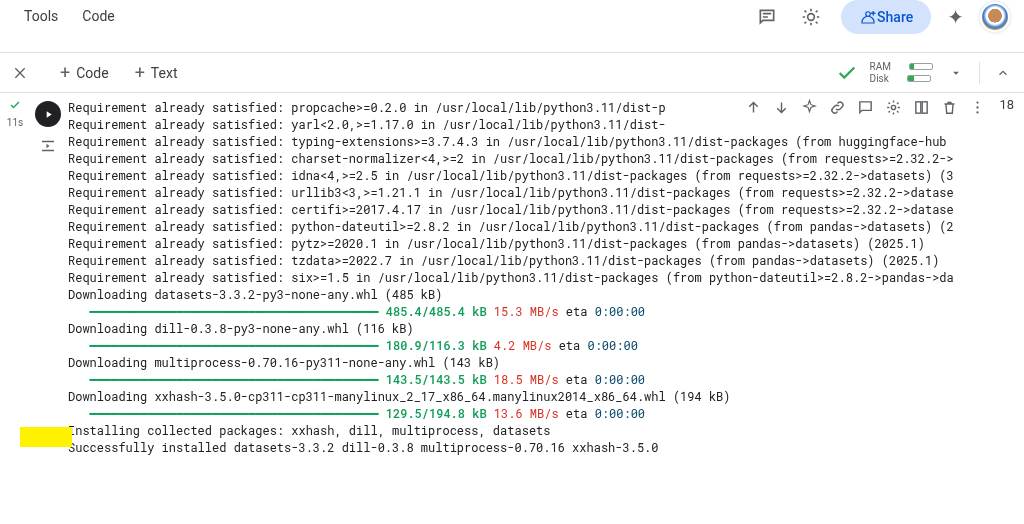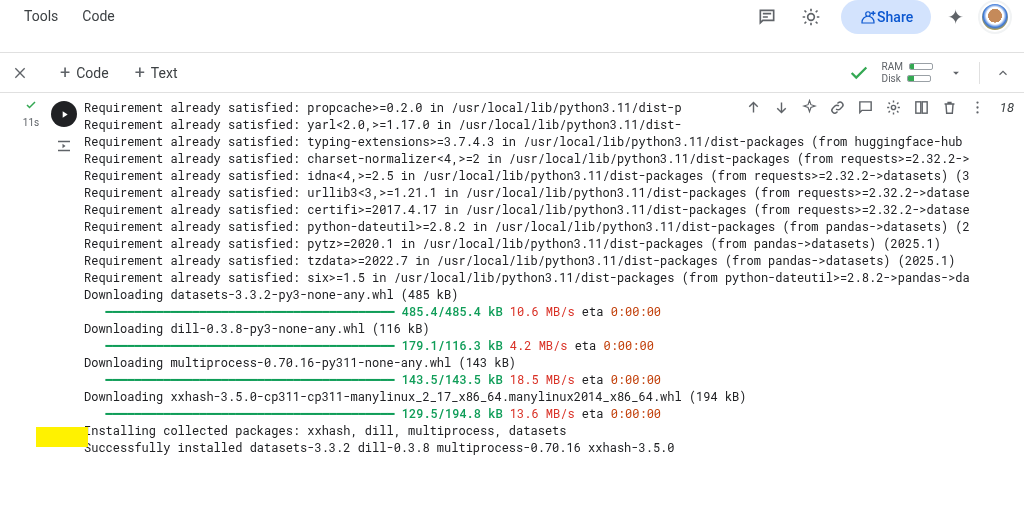--- a/index.html
+++ b/index.html
@@ -20,53 +20,53 @@
 .toolbar2{display:flex;align-items:center;height:40px;padding:0 10px;border-bottom:1px solid #e0e0e0;justify-content:space-between;}
 .toolbar2-left{display:flex;align-items:center;gap:6px;}
 .close-panel{width:20px;height:20px;color:#5f6368;cursor:pointer;display:flex;align-items:center;justify-content:center;}
 .close-panel svg{width:16px;height:16px;}
 .insert-btn{display:flex;align-items:center;gap:6px;color:#3c4043;font-size:14px;padding:4px 10px;cursor:pointer;border-radius:4px;}
 .plus{font-size:18px;color:#5f6368;line-height:1;}
 .toolbar2-right{display:flex;align-items:center;gap:12px;position:relative;}
 .check{color:#34a853;display:flex;align-items:center;}
 .check svg{width:22px;height:22px;}
 .res-block{display:flex;flex-direction:column;font-size:10px;line-height:11px;color:#5f6368;gap:1px;}
-.res-row{display:flex;align-items:center;gap:6px;}
+.res-row{display:flex;align-items:center;gap:18px;}
 .bar-out{width:24px;height:7px;border:1px solid #9aa0a6;border-radius:2px;overflow:hidden;}
 .bar-in{height:100%;}
 .bar-ram{width:18%;background:#34a853;}
 .bar-disk{width:30%;background:#34a853;}
 .arrow-btn,.caret-btn{width:22px;height:22px;color:#5f6368;cursor:pointer;display:flex;align-items:center;justify-content:center;}
 .arrow-btn svg,.caret-btn svg{width:14px;height:14px;}
 
 .workarea{display:flex;height:calc(524px - 52px - 40px);}
-.gutter{width:30px;padding-top:6px;display:flex;flex-direction:column;align-items:center;gap:6px;margin-left:16px;}
+.gutter{width:30px;padding-top:6px;display:flex;flex-direction:column;align-items:center;gap:6px;}
 .chk-small{color:#34a853;width:12px;height:12px;}
 .chk-small svg{width:12px;height:12px;}
 .time-lbl{font-size:10px;color:#5f6368;}
 
 .cell-col{flex:1;display:flex;padding-top:4px;min-width:0;}
 .exec-col{width:36px;display:flex;flex-direction:column;align-items:center;gap:10px;padding-top:4px;}
 .play{width:26px;height:26px;border-radius:50%;background:#202124;display:flex;align-items:center;justify-content:center;cursor:pointer;}
 .play svg{width:11px;height:11px;fill:#fff;}
 .toggle-out svg{width:18px;height:18px;fill:#5f6368;}
 .toggle-out{cursor:pointer;}
 
 .output-wrap{flex:1;min-width:0;position:relative;}
-.cell-toolbar{position:absolute;top:-2px;right:6px;display:flex;align-items:center;gap:8px;background:#fff;padding:2px 4px;font-style:italic;}
+.cell-toolbar{position:absolute;top:-2px;right:6px;display:flex;gap:8px;background:#fff;padding:2px 4px;}
 .ct-btn{color:#5f6368;width:20px;height:20px;display:flex;align-items:center;justify-content:center;cursor:pointer;}
 .ct-btn svg{width:17px;height:17px;fill:currentColor;}
 .line-count{font-size:13px;color:#3c4043;padding-left:4px;}
 .highlight{position:absolute;left:-46px;top:330px;width:52px;height:20px;background:#fff200;z-index:2;}
 
 .outer-scroll{overflow:auto;height:100%;}
 pre.console{font-family:"Roboto Mono",Consolas,Menlo,monospace;font-size:12px;line-height:17px;color:#202124;white-space:pre;padding:2px 4px 6px 2px;min-width:2200px;}
 .g{color:#0f9d58;font-weight:500;}
 .r{color:#d93025;}
-.c{color:#c2410c;}
+.c{color:#0c4a6e;}
 </style>
 </head>
 <body>
 
 <div class="topbar">
   <div class="topbar-left">
     <div class="menu-item">Tools</div>
     <div class="menu-item">Code</div>
   </div>
   <div class="topbar-right">
@@ -235,23 +235,23 @@
 Requirement already satisfied: typing-extensions&gt;=3.7.4.3 in /usr/local/lib/python3.11/dist-packages (from huggingface-hub
 Requirement already satisfied: charset-normalizer&lt;4,&gt;=2 in /usr/local/lib/python3.11/dist-packages (from requests&gt;=2.32.2-&gt;
 Requirement already satisfied: idna&lt;4,&gt;=2.5 in /usr/local/lib/python3.11/dist-packages (from requests&gt;=2.32.2-&gt;datasets) (3
 Requirement already satisfied: urllib3&lt;3,&gt;=1.21.1 in /usr/local/lib/python3.11/dist-packages (from requests&gt;=2.32.2-&gt;datase
 Requirement already satisfied: certifi&gt;=2017.4.17 in /usr/local/lib/python3.11/dist-packages (from requests&gt;=2.32.2-&gt;datase
 Requirement already satisfied: python-dateutil&gt;=2.8.2 in /usr/local/lib/python3.11/dist-packages (from pandas-&gt;datasets) (2
 Requirement already satisfied: pytz&gt;=2020.1 in /usr/local/lib/python3.11/dist-packages (from pandas-&gt;datasets) (2025.1)
 Requirement already satisfied: tzdata&gt;=2022.7 in /usr/local/lib/python3.11/dist-packages (from pandas-&gt;datasets) (2025.1)
 Requirement already satisfied: six&gt;=1.5 in /usr/local/lib/python3.11/dist-packages (from python-dateutil&gt;=2.8.2-&gt;pandas-&gt;da
 Downloading datasets-3.3.2-py3-none-any.whl (485 kB)
-   <span class="g">━━━━━━━━━━━━━━━━━━━━━━━━━━━━━━━━━━━━━━━━</span> <span class="g">485.4/485.4 kB</span> <span class="r">10.6 MB/s</span> eta <span class="c">0:00:00</span>
+   <span class="g">━━━━━━━━━━━━━━━━━━━━━━━━━━━━━━━━━━━━━━━━</span> <span class="g">485.4/485.4 kB</span> <span class="r">15.3 MB/s</span> eta <span class="c">0:00:00</span>
 Downloading dill-0.3.8-py3-none-any.whl (116 kB)
-   <span class="g">━━━━━━━━━━━━━━━━━━━━━━━━━━━━━━━━━━━━━━━━</span> <span class="g">179.1/116.3 kB</span> <span class="r">4.2 MB/s</span> eta <span class="c">0:00:00</span>
+   <span class="g">━━━━━━━━━━━━━━━━━━━━━━━━━━━━━━━━━━━━━━━━</span> <span class="g">180.9/116.3 kB</span> <span class="r">4.2 MB/s</span> eta <span class="c">0:00:00</span>
 Downloading multiprocess-0.70.16-py311-none-any.whl (143 kB)
    <span class="g">━━━━━━━━━━━━━━━━━━━━━━━━━━━━━━━━━━━━━━━━</span> <span class="g">143.5/143.5 kB</span> <span class="r">18.5 MB/s</span> eta <span class="c">0:00:00</span>
 Downloading xxhash-3.5.0-cp311-cp311-manylinux_2_17_x86_64.manylinux2014_x86_64.whl (194 kB)
    <span class="g">━━━━━━━━━━━━━━━━━━━━━━━━━━━━━━━━━━━━━━━━</span> <span class="g">129.5/194.8 kB</span> <span class="r">13.6 MB/s</span> eta <span class="c">0:00:00</span>
 Installing collected packages: xxhash, dill, multiprocess, datasets
 Successfully installed datasets-3.3.2 dill-0.3.8 multiprocess-0.70.16 xxhash-3.5.0
 </pre>
       </div>
 
     </div>

